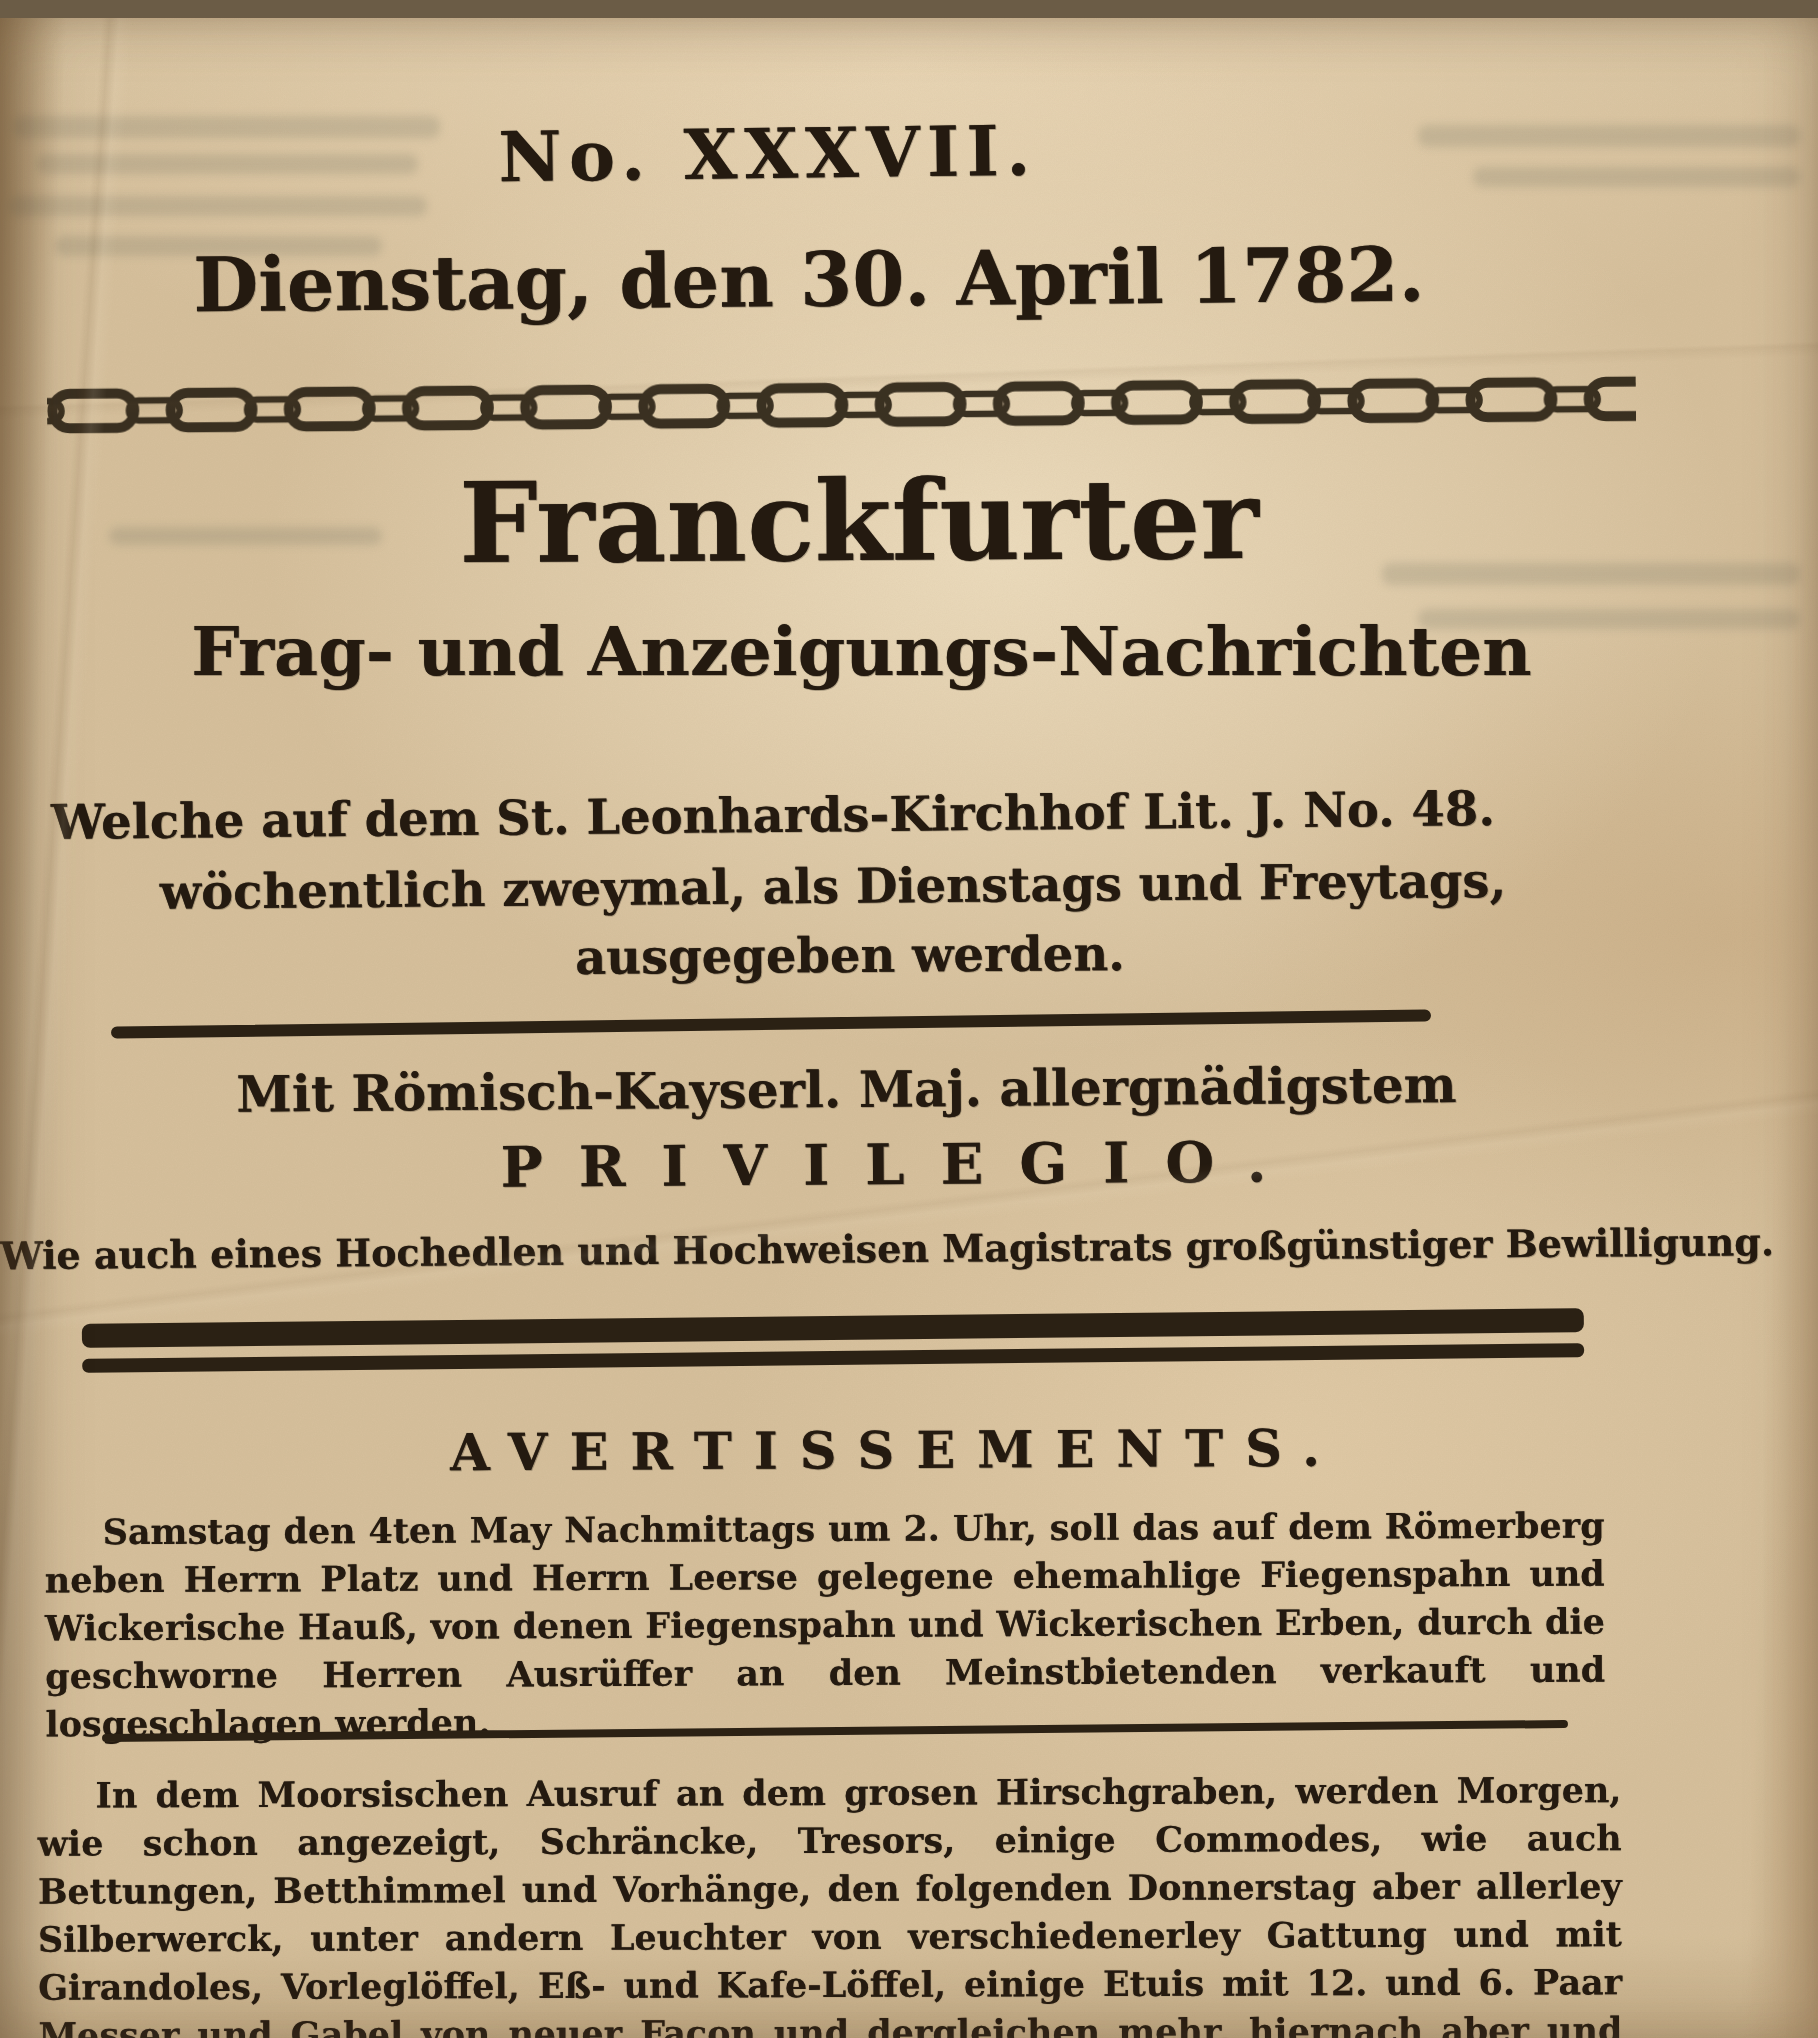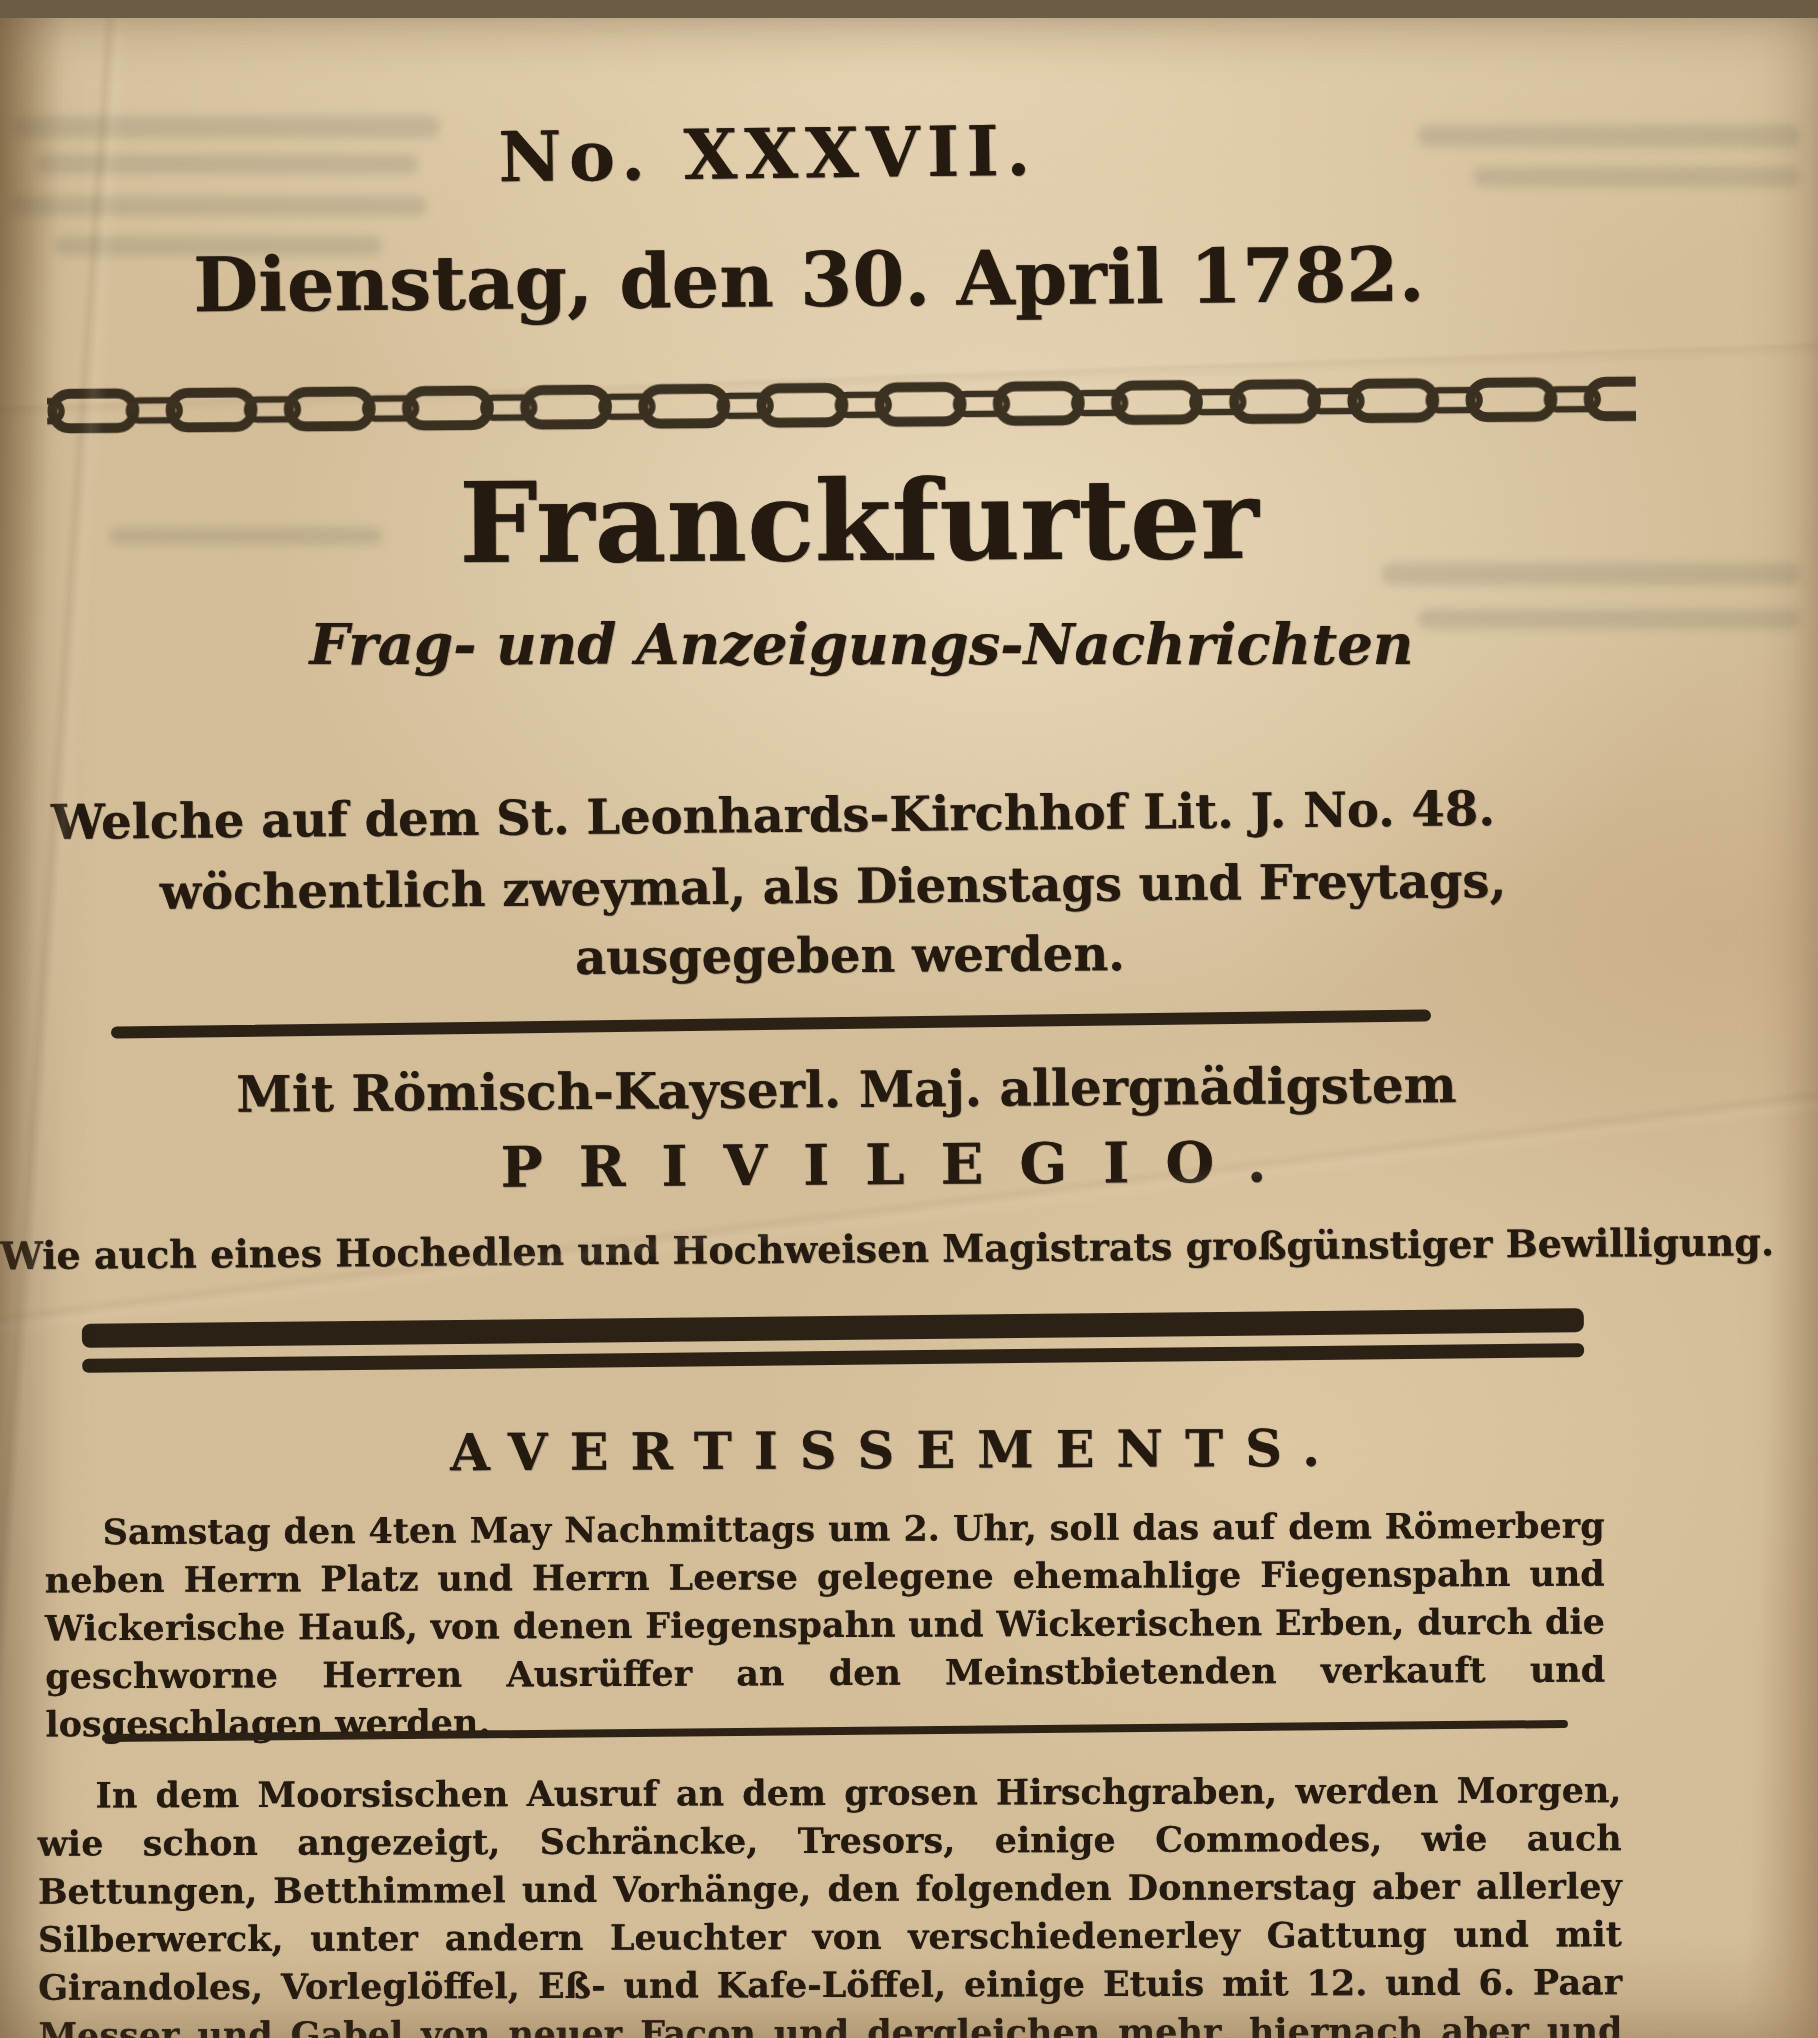--- a/index.html
+++ b/index.html
@@ -39,21 +39,21 @@
   .line{position:absolute;white-space:nowrap;text-align:center;
     text-shadow:0 0 0.9px rgba(30,22,12,.75), 0.9px 0.9px 0 rgba(30,22,12,.22);}
   .blackletter{font-weight:bold;}
 
   .issue-number{top:95px;left:0;width:1536px;font-size:69px;font-weight:bold;letter-spacing:7.3px;transform:rotate(-.7deg);}
   .date-line{top:218px;left:0;width:1618px;font-size:75px;transform:rotate(-.5deg);}
 
   .chain{position:absolute;top:358px;left:47px;width:1589px;height:58px;transform:rotate(-.45deg);opacity:.93;}
 
   .title1{top:438px;left:0;width:1718px;font-size:111px;transform:rotate(-.3deg);}
-  .title2{top:593px;left:0;width:1723px;font-size:56px;transform:rotate(-.35deeg);font-style:italic;}
+  .title2{top:593px;left:0;width:1723px;font-size:68px;transform:rotate(-.35deeg);}
   .sub1{top:769px;left:0;width:1546px;font-size:48px;transform:rotate(-.55deg);}
   .sub2{top:840px;left:0;width:1666px;font-size:48px;transform:rotate(-.5deg);}
   .sub3{top:909px;left:0;width:1700px;font-size:48px;transform:rotate(-.4deg);}
 
   .rule{position:absolute;background:#2b2114;border-radius:6.4px;}
   .rule1{top:1000px;left:111px;width:1320px;height:11.8px;transform:rotate(-.75deg);}
 
   .priv1{top:1042px;left:0;width:1693px;font-size:50px;transform:rotate(-.45deg);}
   .priv2{top:1113px;left:55px;width:1693px;font-size:56px;font-weight:bold;letter-spacing:36px;transform:rotate(-.4deg);}
   .priv3{top:1209px;left:0;width:1564px;font-size:38px;transform:rotate(-.45deg);}

